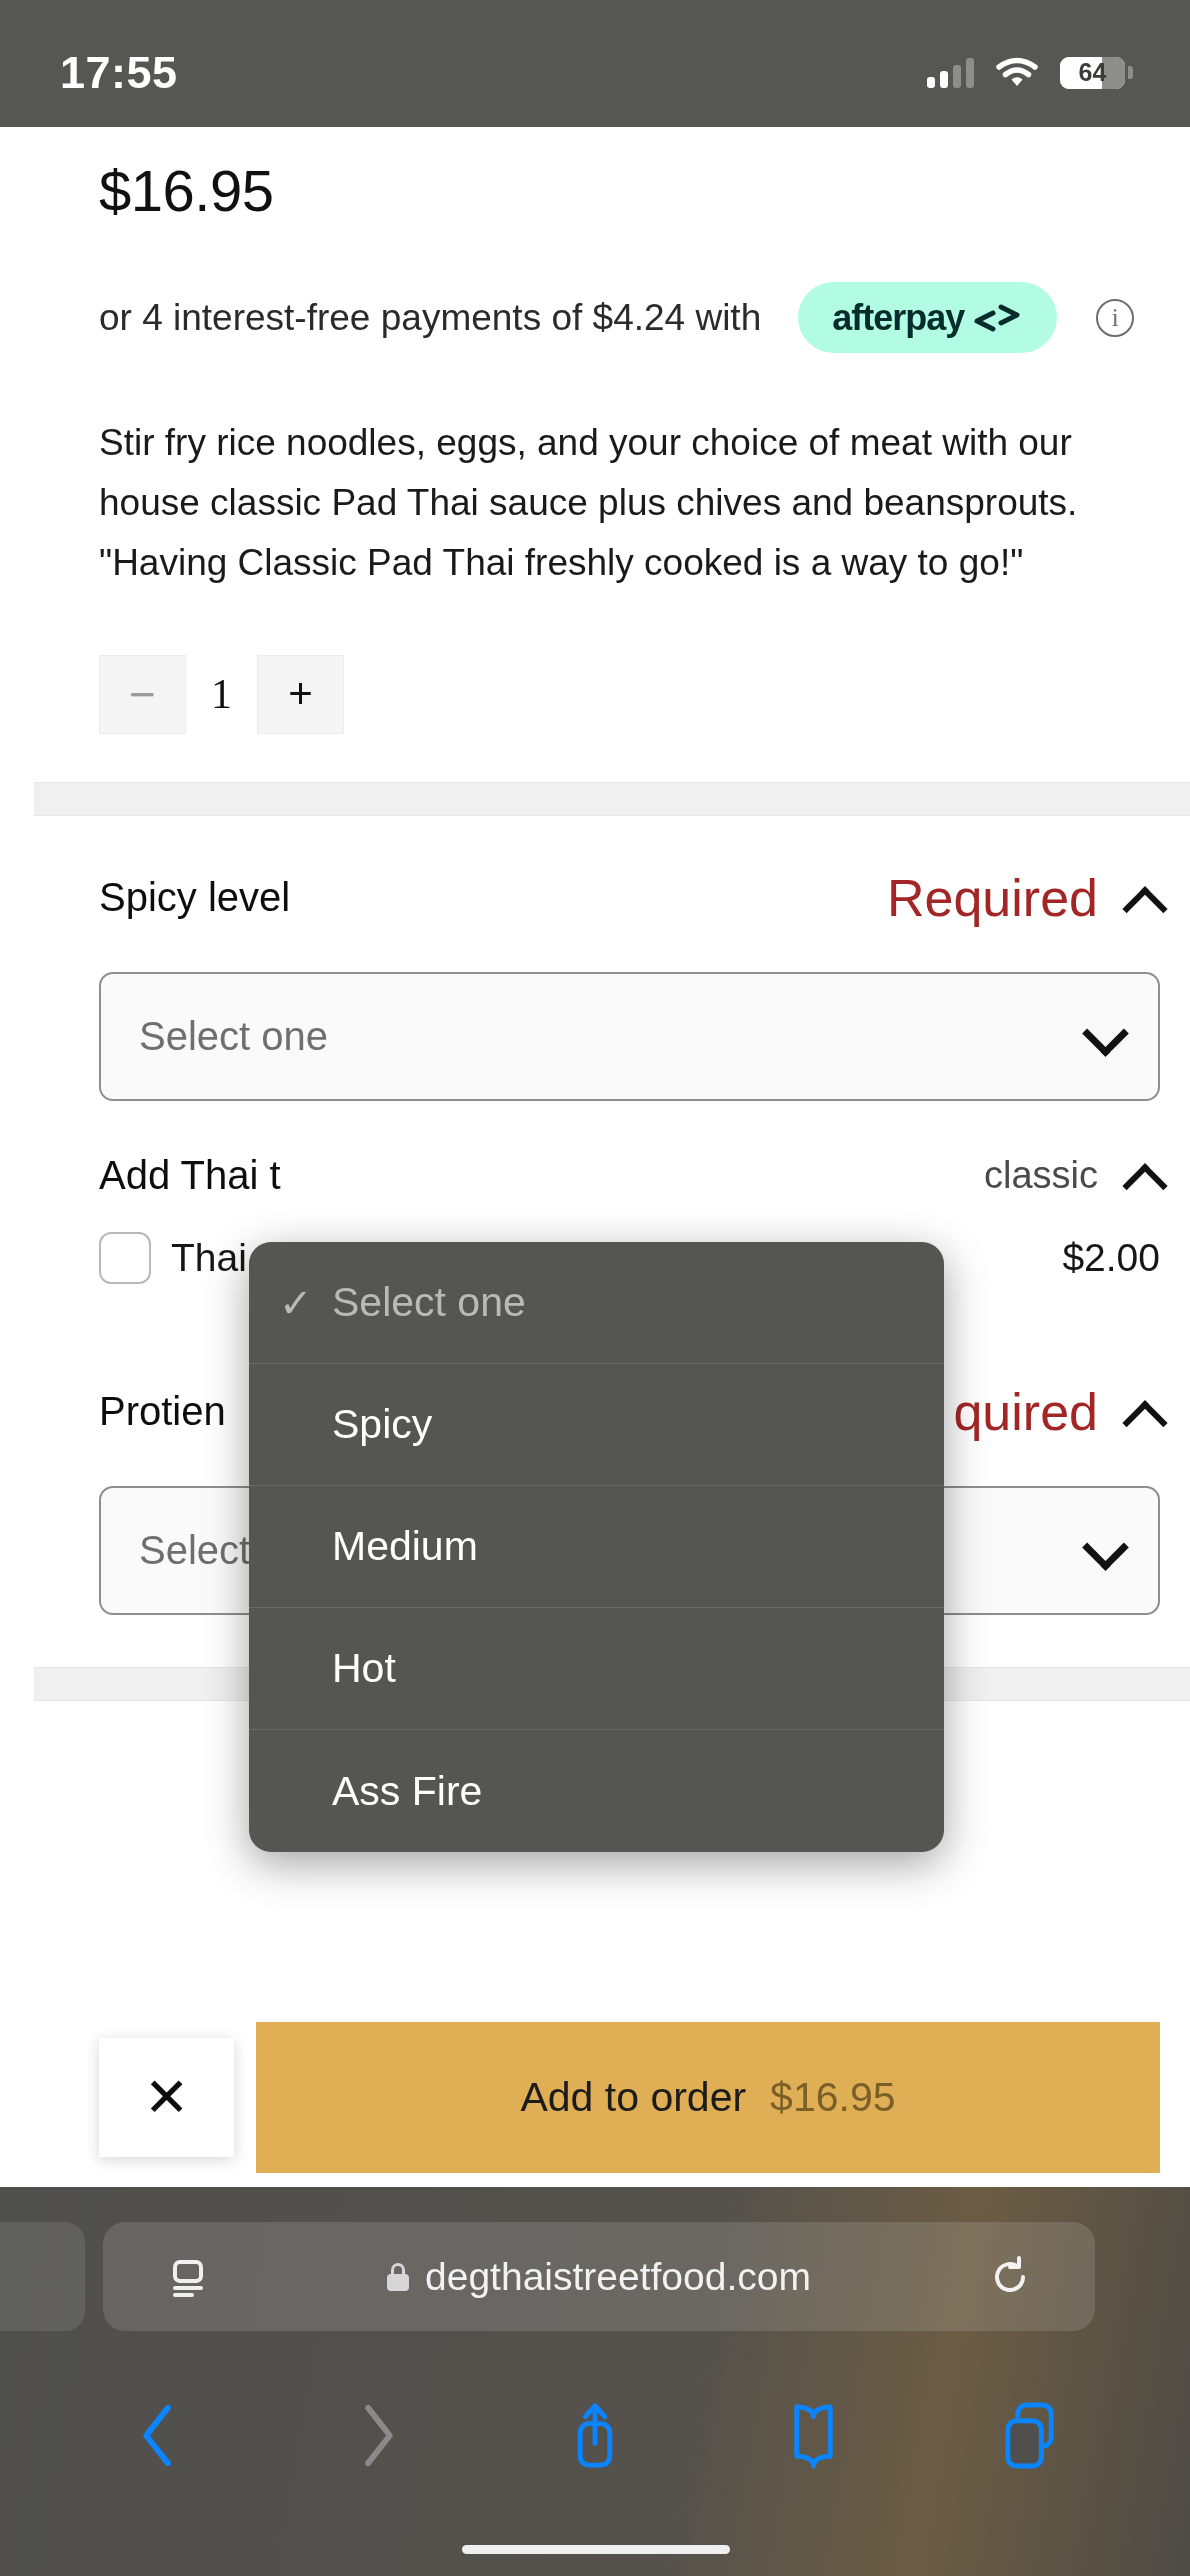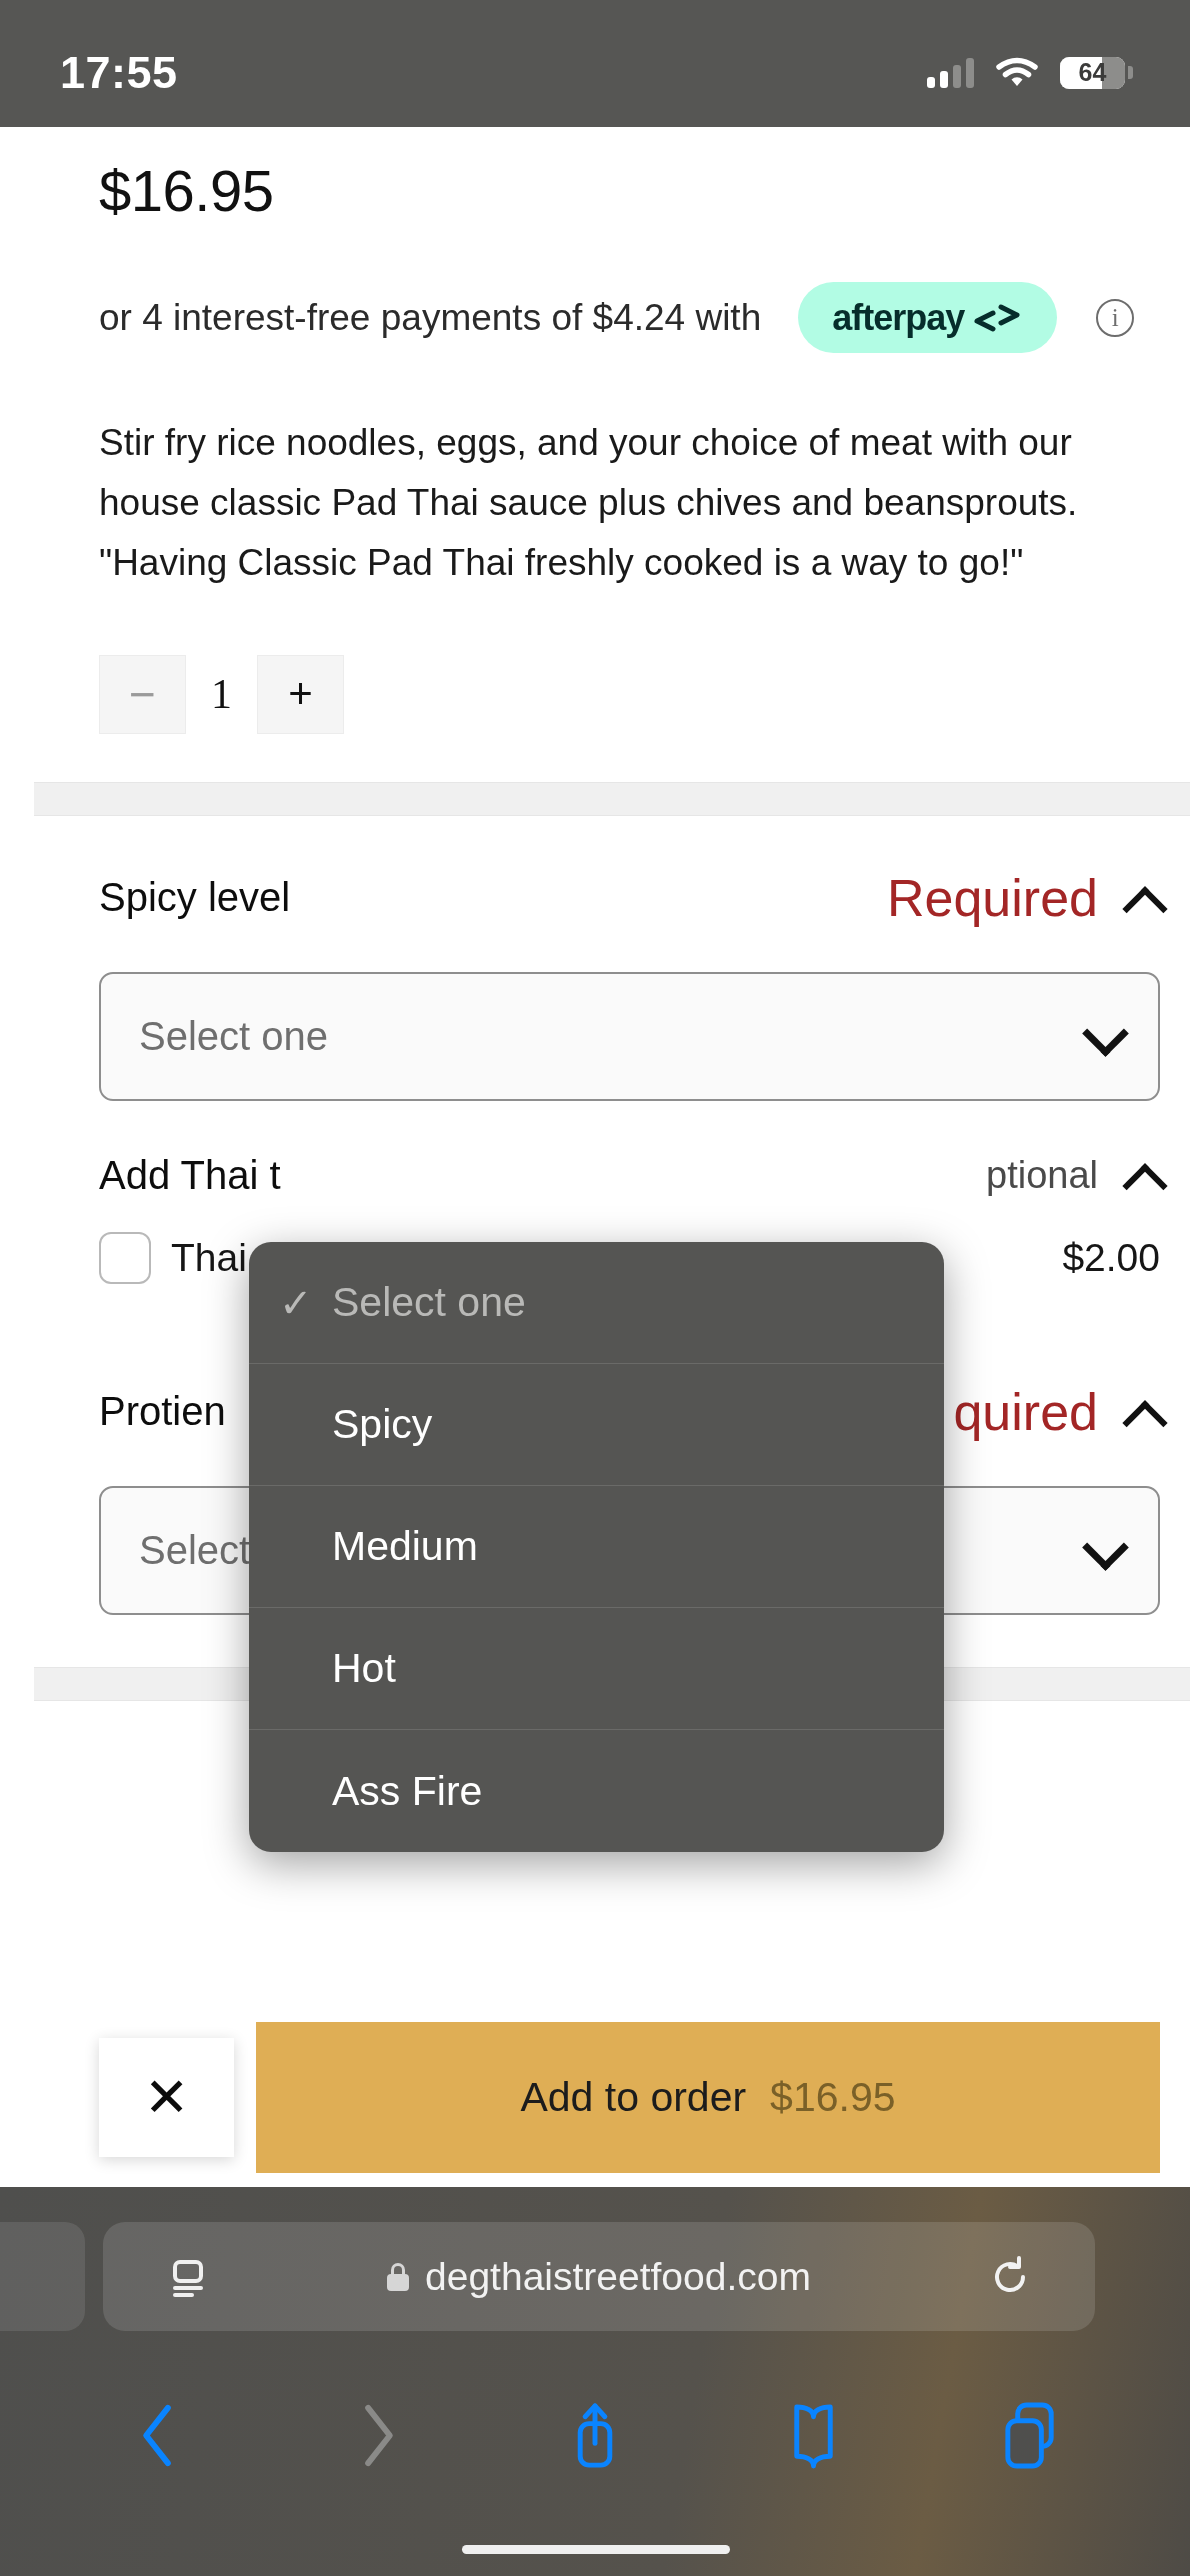--- a/index.html
+++ b/index.html
@@ -213,21 +213,21 @@
       <div class="select-box">
         <span class="select-ph">Select one</span>
         <span class="chev-dn"></span>
       </div>
     </div>
 
     <div class="opt-section">
       <div class="opt-head">
         <div class="opt-title">Add Thai t</div>
         <div class="opt-right">
-          <div class="opt-opt">ptional</div>
+          <div class="opt-opt">classic</div>
           <div class="chev-up"></div>
         </div>
       </div>
       <div class="check-row">
         <div class="check-left">
           <div class="checkbox"></div>
           <div class="check-label">Thai t</div>
         </div>
         <div class="check-price">$2.00</div>
       </div>

